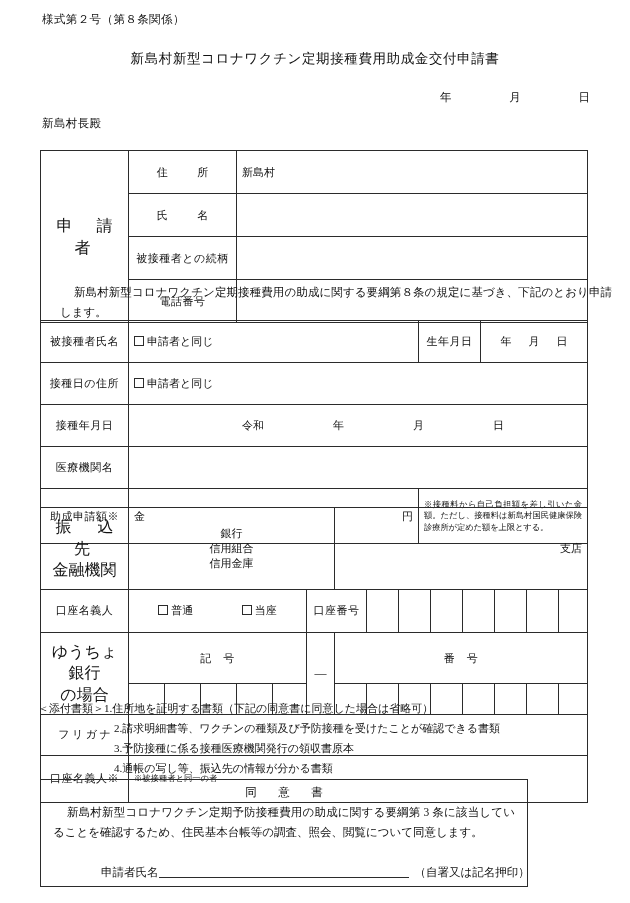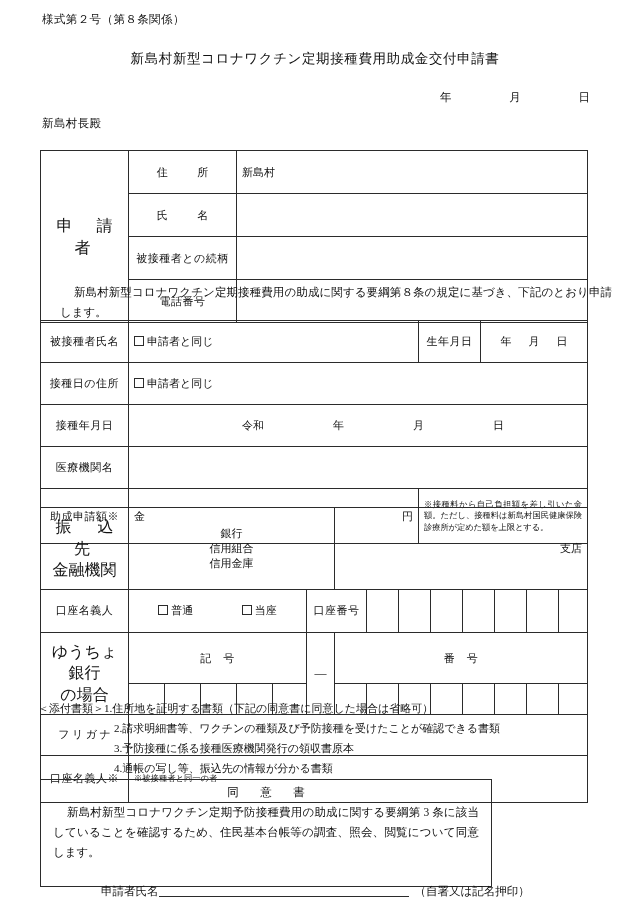--- a/index.html
+++ b/index.html
@@ -172,21 +172,21 @@
     font-size: 11px;
     line-height: 1.82;
   }
   .att-line { white-space: nowrap; }
   .att-line.indent { padding-left: 76px; }
 
   
   #consent-box {
     position: absolute;
     left: 40px; top: 779px;
-    width: 452px;
+    width: 488px;
     height: 108px;
     box-sizing: border-box;
     border: 1px solid #2b2b2b;
     padding: 5px 12px 0 12px;
   }
   .consent-title {
     text-align: center;
     font-size: 11.5px;
     letter-spacing: 5px;
     text-indent: 5px;

